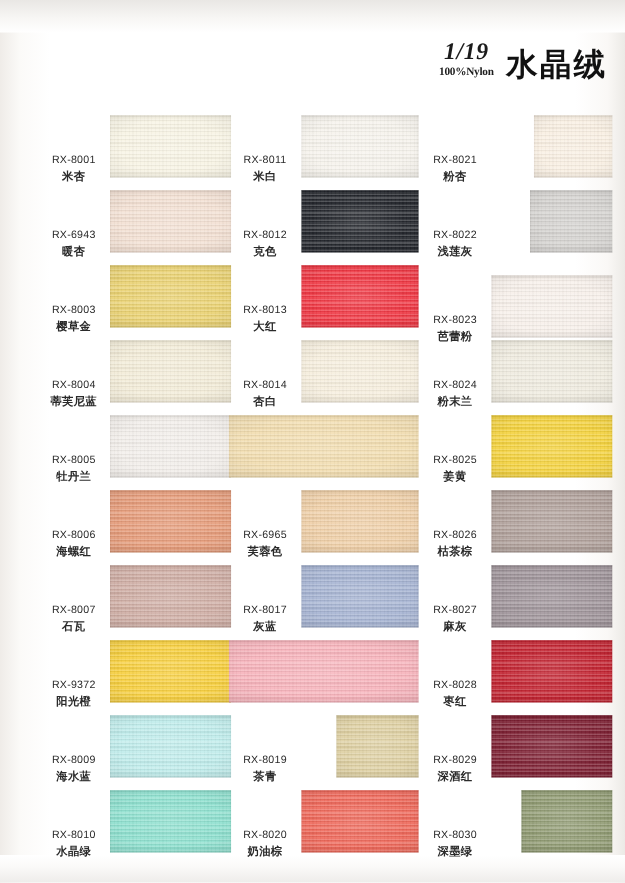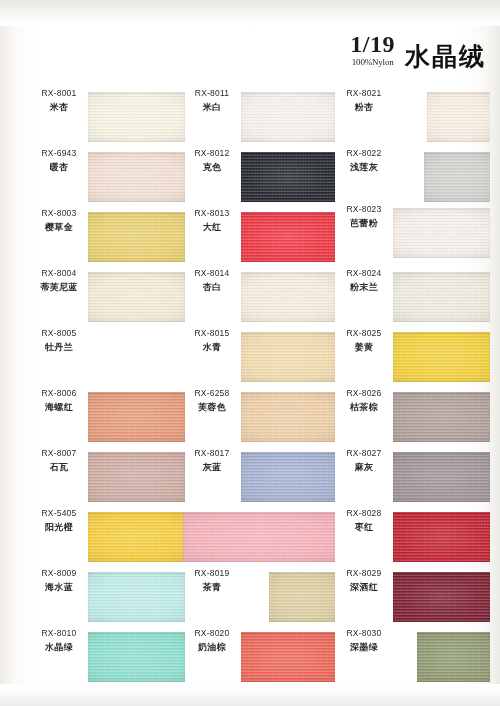--- a/index.html
+++ b/index.html
@@ -48,29 +48,30 @@
     align-items: flex-end;
     gap: 10px;
   }
   .header-left {
     text-align: center;
     line-height: 1;
     padding-bottom: 2px;
   }
   .page-num {
     font-family: "Liberation Serif", "DejaVu Serif", serif;
-    font-size: 24px;
+    font-size: 19px;
     font-weight: bold;
     color: #1b1b1b;
     letter-spacing: 0.5px;
+    font-style: italic;
   }
   .material {
     font-family: "Liberation Serif", "DejaVu Serif", serif;
     font-size: 9px;
-    font-weight: normal;
+    font-weight: bold;
     color: #1d1d1d;
     margin-top: 2px;
     letter-spacing: -0.2px;
   }
   .series-title {
     font-family: "DejaVu Sans", sans-serif;
     font-size: 25px;
     font-weight: bold;
     color: #111111;
     letter-spacing: 2px;
@@ -93,21 +94,21 @@
   .col-0 { left: 30px;  width: 155px; }
   .col-1 { left: 183px; width: 152px; }
   .col-2 { left: 335px; width: 155px; }
 
   .swatch-row {
     position: absolute;
     left: 0;
     width: 100%;
     height: 60px;
     display: flex;
-    align-items: flex-start;
+    align-items: flex-end;
   }
   .labels {
     width: 58px;
     flex: none;
     text-align: center;
     line-height: 1.35;
     color: #2a2a2a;
   }
   .code {
     font-family: "Liberation Sans", sans-serif;
@@ -212,21 +213,21 @@
         </div>
         <div class="swatch-row" style="top: 180px;">
           <div class="labels">
             <div class="code">RX-8004</div>
             <div class="name">蒂芙尼蓝</div>
           </div>
           <div class="chip-wrap">
             <div class="chip" style="background-color: rgb(243, 236, 216);"></div>
           </div>
         </div>
-        <div class="swatch-row" style="top: 240px; flex-direction: column;">
+        <div class="swatch-row" style="top: 240px;">
           <div class="labels">
             <div class="code">RX-8005</div>
             <div class="name">牡丹兰</div>
           </div>
           <div class="chip-wrap">
             <div class="chip" style="background-color: rgb(242, 238, 234);"></div>
           </div>
         </div>
         <div class="swatch-row" style="top: 300px;">
           <div class="labels">
@@ -241,21 +242,21 @@
           <div class="labels">
             <div class="code">RX-8007</div>
             <div class="name">石瓦</div>
           </div>
           <div class="chip-wrap">
             <div class="chip" style="background-color: rgb(207, 173, 164);"></div>
           </div>
         </div>
         <div class="swatch-row" style="top: 420px;">
           <div class="labels">
-            <div class="code">RX-5405</div>
+            <div class="code">RX-9372</div>
             <div class="name">阳光橙</div>
           </div>
           <div class="chip-wrap">
             <div class="chip" style="background-color: rgb(247, 207, 62);"></div>
           </div>
         </div>
         <div class="swatch-row" style="top: 480px;">
           <div class="labels">
             <div class="code">RX-8009</div>
             <div class="name">海水蓝</div>
@@ -305,31 +306,27 @@
         <div class="swatch-row" style="top: 180px;">
           <div class="labels">
             <div class="code">RX-8014</div>
             <div class="name">杏白</div>
           </div>
           <div class="chip-wrap">
             <div class="chip" style="background-color: rgb(246, 238, 221);"></div>
           </div>
         </div>
         <div class="swatch-row" style="top: 240px;">
-          <div class="labels">
-            <div class="code">RX-8015</div>
-            <div class="name">水青</div>
-          </div>
           <div class="chip-wrap">
             <div class="chip" style="background-color: rgb(242, 221, 176);"></div>
           </div>
         </div>
         <div class="swatch-row" style="top: 300px;">
           <div class="labels">
-            <div class="code">RX-6258</div>
+            <div class="code">RX-6965</div>
             <div class="name">芙蓉色</div>
           </div>
           <div class="chip-wrap">
             <div class="chip" style="background-color: rgb(239, 207, 167);"></div>
           </div>
         </div>
         <div class="swatch-row" style="top: 360px;">
           <div class="labels">
             <div class="code">RX-8017</div>
             <div class="name">灰蓝</div>
@@ -374,21 +371,21 @@
         </div>
         <div class="swatch-row" style="top: 60px; gap: 31px;">
           <div class="labels">
             <div class="code">RX-8022</div>
             <div class="name">浅莲灰</div>
           </div>
           <div class="chip-wrap">
             <div class="chip" style="background-color: rgb(212, 210, 207);"></div>
           </div>
         </div>
-        <div class="swatch-row" style="top: 116px;">
+        <div class="swatch-row" style="top: 128px;">
           <div class="labels">
             <div class="code">RX-8023</div>
             <div class="name">芭蕾粉</div>
           </div>
           <div class="chip-wrap">
             <div class="chip" style="background-color: rgb(247, 240, 234);"></div>
           </div>
         </div>
         <div class="swatch-row" style="top: 180px;">
           <div class="labels">

